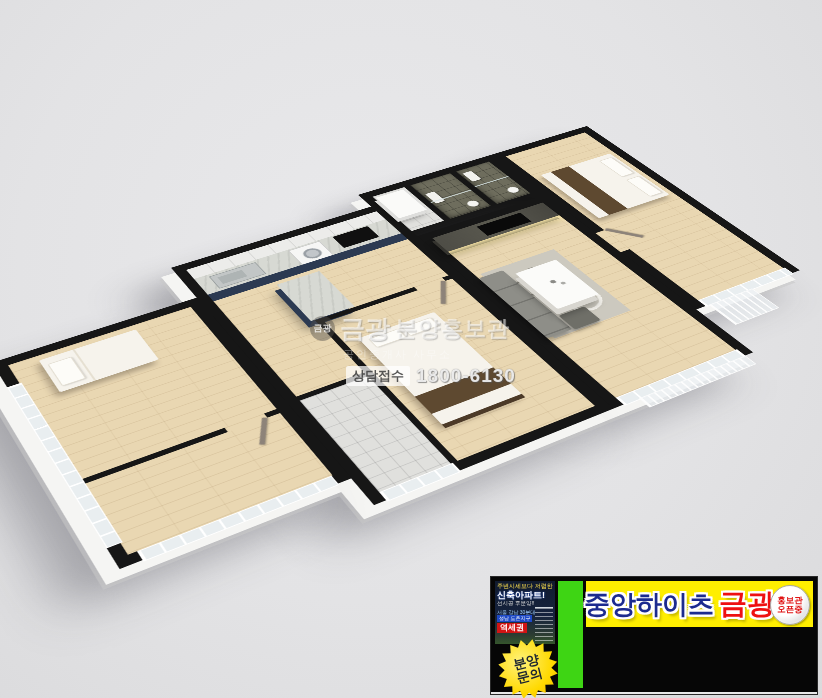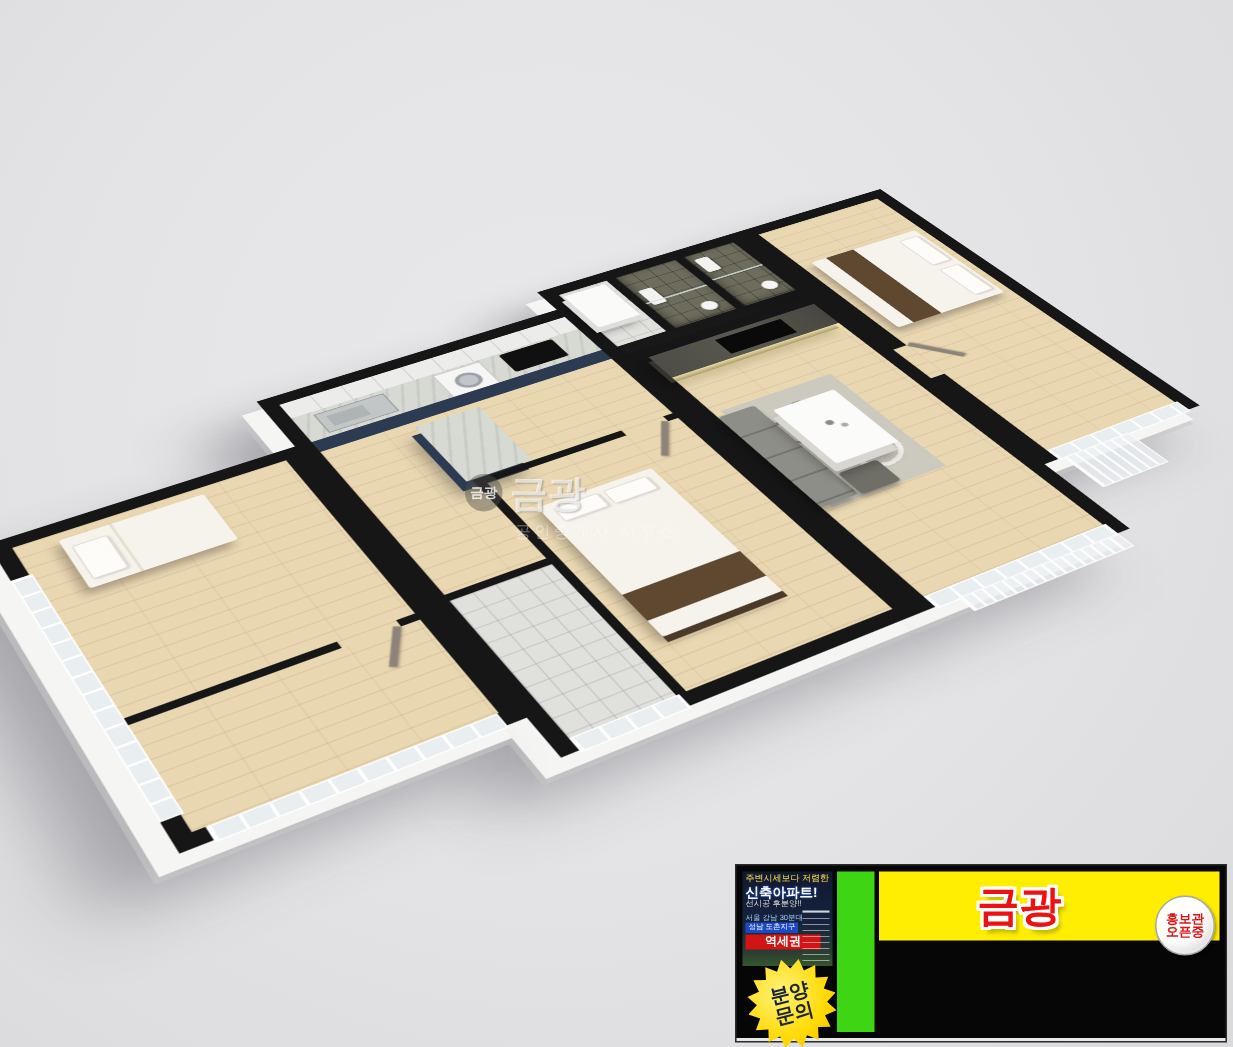--- a/index.html
+++ b/index.html
@@ -55,57 +55,57 @@
   .runner{position:absolute;background:#5e4930;}
   .glow{position:absolute;background:linear-gradient(180deg, rgba(246,227,165,.95), rgba(246,227,165,0));}
   .door{position:absolute;background:#8d8379;box-shadow:1px 1px 2px rgba(0,0,0,.3);}
   
   .watermark{position:absolute;left:310px;top:312px;z-index:15;color:rgba(255,255,255,.6);pointer-events:none;}
   .wm-row1{display:flex;align-items:center;gap:5px;}
   .wm-logo{width:25px;height:25px;border-radius:50%;background:rgba(80,78,74,.45);color:rgba(255,255,255,.8);
     font-size:9px;font-weight:bold;display:flex;align-items:center;justify-content:center;}
   .wm-brand{font-size:25px;font-weight:800;color:rgba(255,255,255,.62);text-shadow:1px 1px 1px rgba(90,90,90,.35);}
   .wm-title{font-size:22px;font-weight:800;color:rgba(255,255,255,.55);letter-spacing:1px;text-shadow:1px 1px 1px rgba(90,90,90,.3);}
-  .wm-row2{font-size:11px;letter-spacing:2px;color:rgba(255,255,255,.38);margin:2px 0 3px 33px;text-align:right;}
+  .wm-row2{font-size:11px;letter-spacing:2px;color:rgba(255,255,255,.38);margin:2px 0 3px 33px;}
   .wm-row3{display:flex;align-items:center;gap:6px;margin-left:36px;}
   .wm-box{background:rgba(255,255,255,.72);color:rgba(70,70,70,.92);font-size:13px;font-weight:bold;padding:1px 6px;border-radius:2px;}
   .wm-num{font-size:19px;font-weight:800;color:rgba(255,255,255,.85);
     text-shadow:0 0 1px rgba(90,90,90,.8), 1px 1px 1px rgba(90,90,90,.6);letter-spacing:1px;}
   
   .banner{position:absolute;left:491px;top:577px;width:326px;height:117px;z-index:20;
     background:#060606;border-bottom:2px solid #e8e8e8;box-sizing:border-box;
     display:flex;padding:4px;gap:3px;box-shadow:0 0 0 1px #2a2a2a;}
   .ban-left{width:88px;display:flex;flex-direction:row;gap:3px;position:relative;}
   .thumb{height:63px;background:linear-gradient(180deg,#101a2e 0%, #16233e 55%, #2c3c32 85%, #35562c 100%);
     position:relative;overflow:hidden;display:flex;flex-direction:column;align-items:flex-start;padding:2px 2px 0 2px;box-sizing:border-box;}
   .t-top{font-size:6px;color:#ffe14d;white-space:nowrap;line-height:1.1;}
   .t-main{font-size:9px;font-weight:800;color:#fff;white-space:nowrap;line-height:1.15;text-shadow:0 0 2px #2457d6;}
   .t-sub{font-size:5.5px;color:#ddd;white-space:nowrap;line-height:1.2;}
   .t-loc1{font-size:5px;color:#9fd0ff;white-space:nowrap;line-height:1.3;margin-top:2px;}
   .t-loc2{font-size:5px;color:#fff;background:#1d49c6;white-space:nowrap;line-height:1.3;padding:0 2px;}
-  .t-sta{font-size:8px;font-weight:800;color:#fff;background:#d11414;padding:0 13px;margin-top:1px;line-height:1.3;}
+  .t-sta{font-size:8px;font-weight:800;color:#fff;background:#d11414;padding:0 3px;margin-top:1px;line-height:1.3;}
   .t-building{position:absolute;right:2px;bottom:0;width:18px;height:36px;
     background:linear-gradient(90deg,#9aa6b2,#67748422 60%,#5a6674);border-top:1px solid #cfd6dd;
     background-image:repeating-linear-gradient(180deg, rgba(255,255,255,.5) 0 1px, transparent 1px 4px);}
   .green{flex:1;background:#3ed514;position:relative;}
   .star{
     position:absolute;left:3px;top:58px;width:60px;height:60px;z-index:6;
     background:radial-gradient(circle at 40% 35%, #fff27a 0%, #ffd900 60%, #f0b400 100%);
     transform:rotate(-14deg);
     display:flex;flex-direction:column;align-items:center;justify-content:center;
     clip-path:polygon(100% 50%,88.3% 57.6%,96.2% 69.2%,82.4% 71.6%,85.4% 85.4%,71.7% 82.4%,69.1% 96.2%,57.6% 88.3%,50% 100%,42.4% 88.3%,30.9% 96.2%,28.3% 82.4%,14.6% 85.4%,17.6% 71.6%,3.8% 69.2%,11.7% 57.6%,0% 50%,11.7% 42.4%,3.8% 30.9%,17.6% 28.4%,14.6% 14.6%,28.3% 17.6%,30.9% 3.8%,42.4% 11.7%,50% 0%,57.6% 11.7%,69.1% 3.8%,71.7% 17.6%,85.4% 14.6%,82.4% 28.4%,96.2% 30.9%,88.3% 42.4%);
   }
   .star span{font-size:13px;font-weight:800;color:#1b2430;line-height:1.05;}
   .ban-right{flex:1;display:flex;flex-direction:column;gap:3px;min-width:0;}
   .ban-top{height:46px;background:#ffee00;display:flex;align-items:center;justify-content:center;gap:5px;position:relative;padding-right:40px;box-sizing:border-box;}
   .title-main{font-size:26px;font-weight:800;color:#1c2b8f;white-space:nowrap;
     text-shadow:-2px -2px 0 #fff,2px -2px 0 #fff,-2px 2px 0 #fff,2px 2px 0 #fff,0 -2px 0 #fff,0 2px 0 #fff,-2px 0 0 #fff,2px 0 0 #fff,3px 4px 3px rgba(0,0,0,.3);}
   .title-accent{font-size:28px;font-weight:800;color:#ee1111;white-space:nowrap;
     text-shadow:-2px -2px 0 #fff,2px -2px 0 #fff,-2px 2px 0 #fff,2px 2px 0 #fff,0 -2px 0 #fff,0 2px 0 #fff,-2px 0 0 #fff,2px 0 0 #fff,3px 4px 3px rgba(0,0,0,.3);}
-  .badge{position:absolute;right:3px;top:16px;width:38px;height:38px;border-radius:50%;
+  .badge{position:absolute;right:3px;top:4px;width:38px;height:38px;border-radius:50%;
     background:radial-gradient(circle at 35% 30%, #ffffff 50%, #e4e4e4 72%, #bdbdbd 100%);
     border:1px solid #a8a8a8;display:flex;flex-direction:column;align-items:center;justify-content:center;
     box-shadow:inset 0 0 3px rgba(255,255,255,.9), 1px 1px 2px rgba(0,0,0,.35);}
   .badge span{font-size:8.5px;font-weight:800;color:#e01212;line-height:1.05;white-space:nowrap;}
   .ban-mid{height:22px;background:#060606;display:flex;align-items:center;justify-content:center;}
   .mid-box{background:#ffffff;border-radius:4px;color:#111;font-size:11.5px;font-weight:800;letter-spacing:-0.6px;
     padding:1px 5px;white-space:nowrap;box-shadow:0 1px 0 #888;}
   .ban-bot{flex:1;background:#ff22cc;display:flex;align-items:baseline;justify-content:center;gap:5px;padding-top:2px;}
   .ph-pre{font-size:19px;font-weight:800;color:#fff;white-space:nowrap;
     text-shadow:-1px -1px 0 #40123a,1px -1px 0 #40123a,-1px 1px 0 #40123a,1px 1px 0 #40123a,2px 3px 2px rgba(0,0,0,.4);}
@@ -206,22 +206,27 @@
     <div class="door" style="left:185px;top:307px;width:5px;height:38px;transform-origin:top right;transform:rotate(30deg);"></div>
     <div class="win win-v" style="left:0;top:140px;width:12px;height:250px;"></div>
     <div class="win" style="left:20px;top:408px;width:180px;height:12px;"></div>
   </div>
 </div>
 
 <div class="watermark">
   <div class="wm-row1">
     <div class="wm-logo">금광</div>
     <span class="wm-brand">금광</span>
+    <span class="wm-title">분양홍보관</span>
   </div>
   <div class="wm-row2">공인중개사 사무소</div>
+  <div class="wm-row3">
+    <span class="wm-box">상담접수</span>
+    <span class="wm-num">1800-6130</span>
+  </div>
 </div>
 
 <div class="banner">
   <div class="ban-left">
     <div class="thumb">
       <span class="t-top">주변시세보다 저렴한</span>
       <span class="t-main">신축아파트!</span>
       <span class="t-sub">선시공 후분양!!</span>
       <span class="t-loc1">서울 강남 30분대</span>
       <span class="t-loc2">성남 도촌지구</span>
@@ -229,20 +234,21 @@
       <div class="t-building"></div>
     </div>
     <div class="green"></div>
     <div class="star">
       <span>분양</span>
       <span>문의</span>
     </div>
   </div>
   <div class="ban-right">
     <div class="ban-top">
+      <span class="title-main">중앙하이츠</span>
       <span class="title-accent">금광</span>
       <div class="badge">
         <span>홍보관</span>
         <span>오픈중</span>
       </div>
     </div>
   </div>
 </div>
 
 </body></html>

